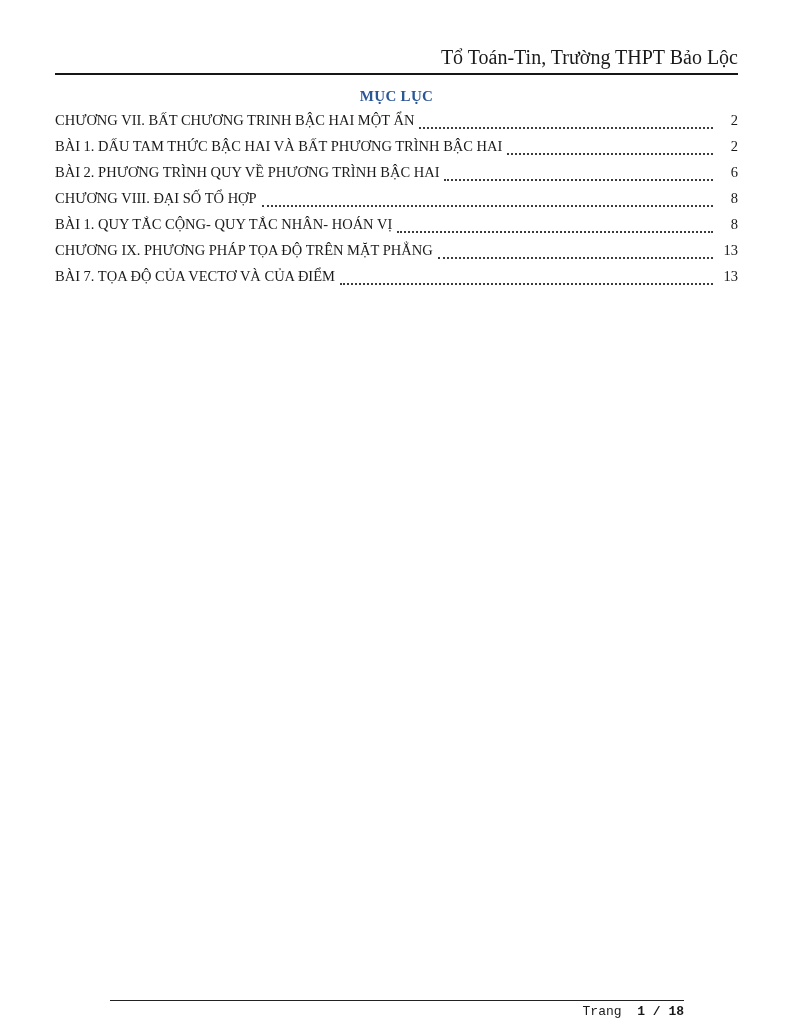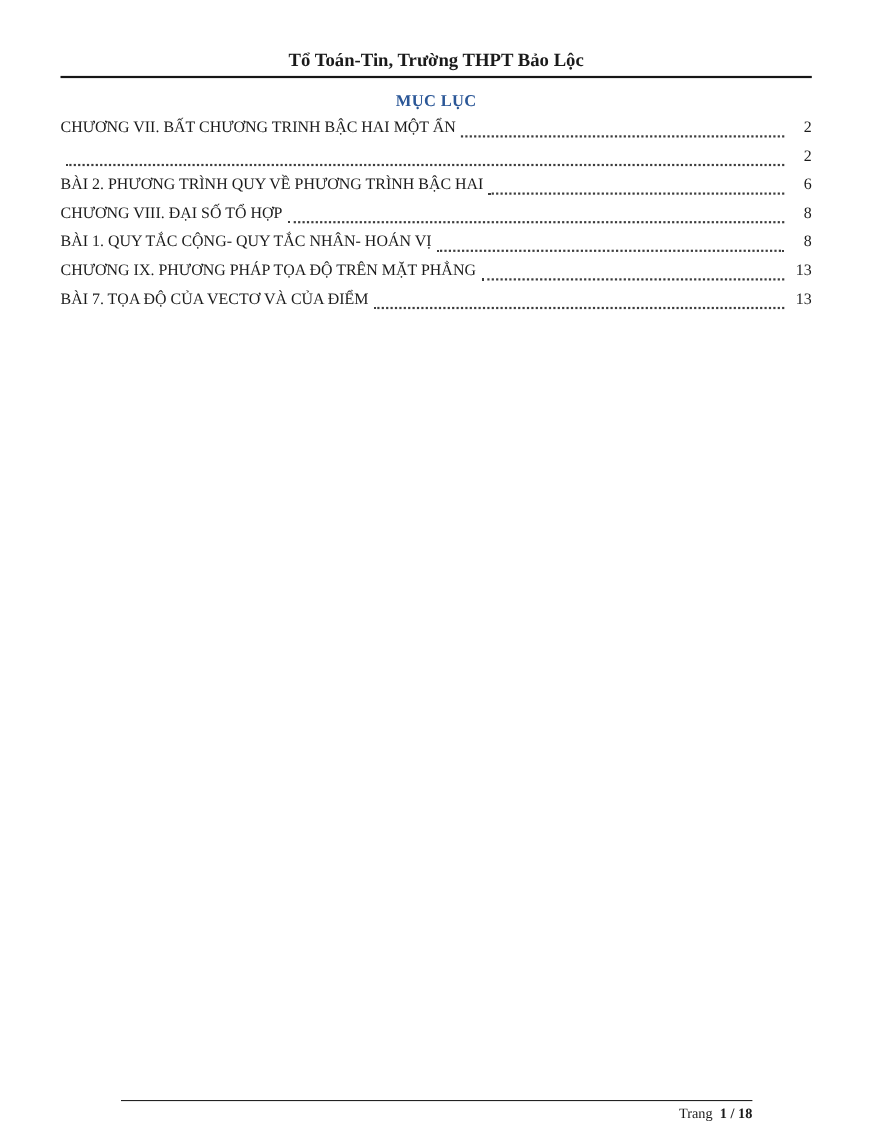--- a/index.html
+++ b/index.html
@@ -10,22 +10,22 @@
     width: 792px; height: 1024px;
     background: #ffffff;
     margin: 0 auto;
     overflow: hidden;
     font-family: "Liberation Serif", "DejaVu Serif", serif;
     color: var(--text);
   }
   .doc { position: absolute; left: 55px; right: 54px; top: 45px; }
 
   .doc-header {
-    display: flex; justify-content: center; align-items: baseline;
-    font-weight: bold; font-size: 17px; line-height: 1.2;
+    display: flex; justify-content: flex-end; align-items: baseline;
+    font-weight: normal; font-size: 20px; line-height: 1.2;
     border-bottom: 2px solid #161616;
     padding-bottom: 4px;
   }
 
   .doc-title {
     margin-top: 13px;
     text-align: center;
     font-weight: bold; font-size: 15px;
     letter-spacing: 0.3px;
     color: var(--title-blue);
@@ -47,21 +47,21 @@
     border-bottom: 2px dotted #3c3c3c;
   }
   .toc-page { min-width: 20px; text-align: right; white-space: nowrap; }
 
   .doc-footer {
     position: absolute;
     left: 55px; right: 54px; top: 955px;
     border-top: 1px solid #222;
     padding-top: 3px;
     text-align: right;
-    font-family: Liberation Serif, serif;
+    font-family: Liberation Mono, monospace;
     font-size: 13px;
   }
   .doc-footer .page-info { font-weight: bold; }
 </style>
 </head>
 <body>
 
 <div class="page">
   <div class="doc">
 
@@ -72,20 +72,21 @@
     <div class="doc-title">MỤC LỤC</div>
 
     <div class="toc" id="toc-list">
   <div class="toc-row">
     <span class="toc-label">CHƯƠNG VII. BẤT CHƯƠNG TRINH BẬC HAI MỘT ẨN</span>
     <span class="toc-leader"></span>
     <span class="toc-page">2</span>
   </div>
 
   <div class="toc-row">
+    <span class="toc-label">BÀI 1. DẤU TAM THỨC BẬC HAI VÀ BẤT PHƯƠNG TRÌNH BẬC HAI</span>
     <span class="toc-leader"></span>
     <span class="toc-page">2</span>
   </div>
 
   <div class="toc-row">
     <span class="toc-label">BÀI 2. PHƯƠNG TRÌNH QUY VỀ PHƯƠNG TRÌNH BẬC HAI</span>
     <span class="toc-leader"></span>
     <span class="toc-page">6</span>
   </div>
 

